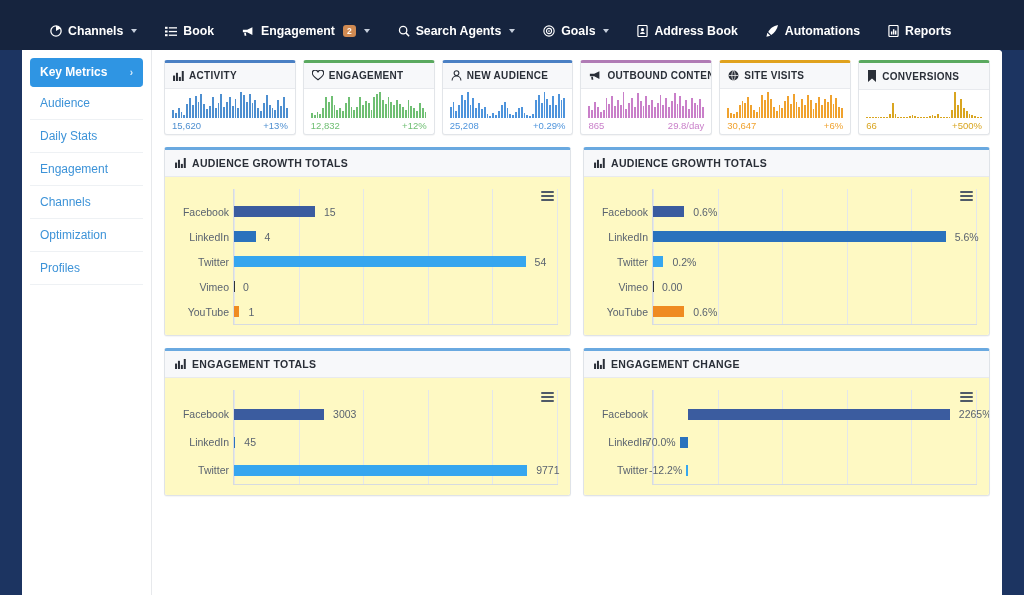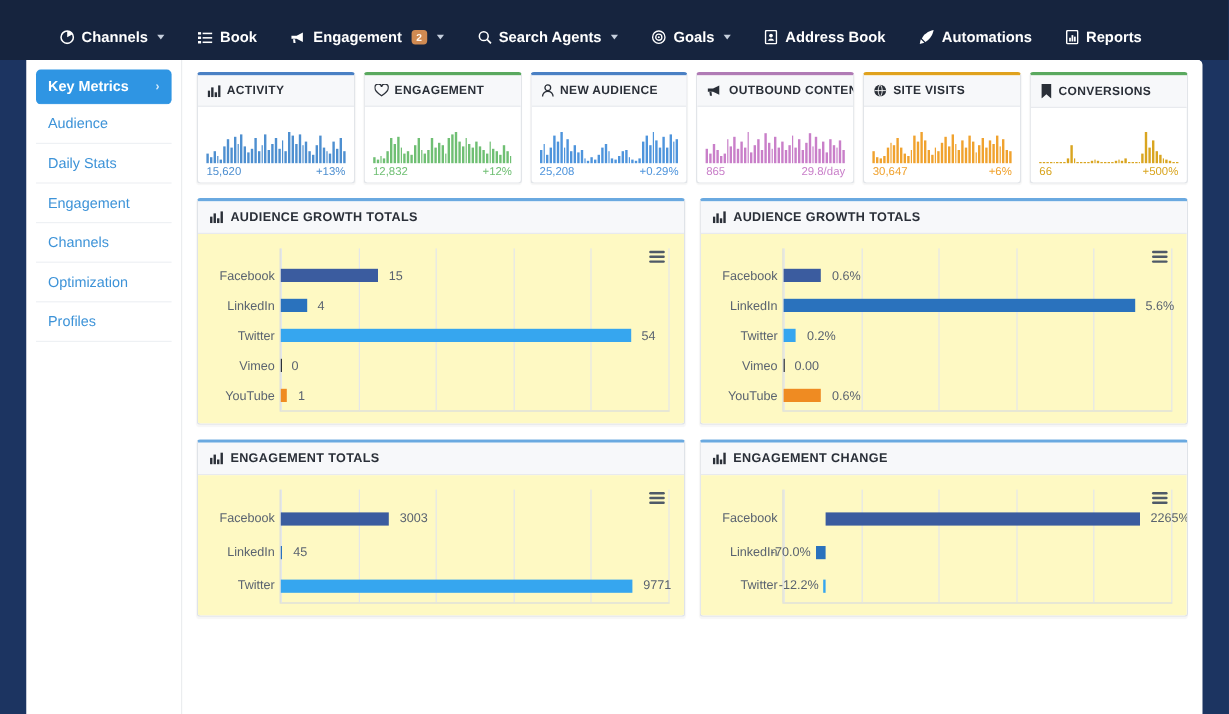--- a/index.html
+++ b/index.html
@@ -127,21 +127,21 @@
     gap: 7px;
   }
   .mcard {
     flex: 1;
     background: #ffffff;
     border: 1px solid #e2e5e9;
     border-radius: 3px;
     border-top-width: 3px;
     border-top-style: solid;
     overflow: hidden;
-    height: 93px;
+    height: 75px;
     display: flex; flex-direction: column;
     box-shadow: 0 1px 1px rgba(0,0,0,0.04);
   }
   .mcard-head {
     background: #f7f8fa;
     border-bottom: 1px solid #e8eaee;
     padding: 7px 8px;
     display: flex; align-items: center; gap: 5px;
     font-size: 10px;
     font-weight: 700;

